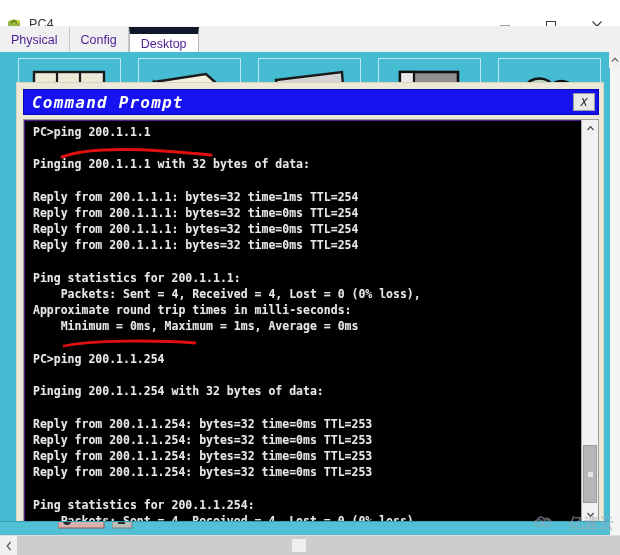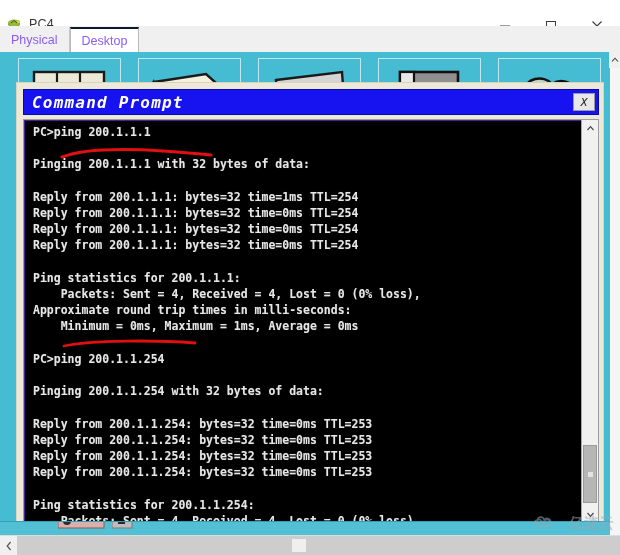--- a/index.html
+++ b/index.html
@@ -49,30 +49,30 @@
     position: absolute; left: 0; top: 26px;
     width: 620px; height: 26px;
     background: #f0f0f0;
     border-bottom: 1px solid #b9b9b9;
     display: flex; align-items: flex-end;
   }
   .tab {
     height: 25px;
     padding: 0 11px;
     display: flex; align-items: center;
-    font-size: 12.5px; color: #8b5cf6;
+    font-size: 12.5px; color: #4c1d95;
     background: #f0f0f0;
     border-right: 1px solid #c8c8c8;
     box-sizing: border-box;
   }
   .tab.active {
     background: #ffffff;
     border-left: 1px solid #b9b9b9;
     border-right: 1px solid #b9b9b9;
-    border-top: 2px solid #0f172a;
+    border-top: 7px solid #0f172a;
     height: 26px;
     margin-bottom: -1px;
   }
 
   
   .desktop {
     position: absolute; left: 0; top: 52px;
     width: 610px; height: 483px;
     background: #45bcd2;
     overflow: hidden;
@@ -282,20 +282,23 @@
             <line x1="1.5" y1="1.5" x2="10.5" y2="10.5" stroke="#3a3a3a" stroke-width="1.1"></line>
             <line x1="10.5" y1="1.5" x2="1.5" y2="10.5" stroke="#3a3a3a" stroke-width="1.1"></line>
           </svg>
       </div>
     </div>
   </div>
 
   <div class="tabstrip">
     <div class="tab">
       <span>Physical</span>
+    </div>
+    <div class="tab">
+      <span>Config</span>
     </div>
     <div class="tab active">
       <span>Desktop</span>
     </div>
   </div>
 
   <div class="desktop">
 
     <div class="desk-icon" style="left:18px;">
       <span class="glyph">

